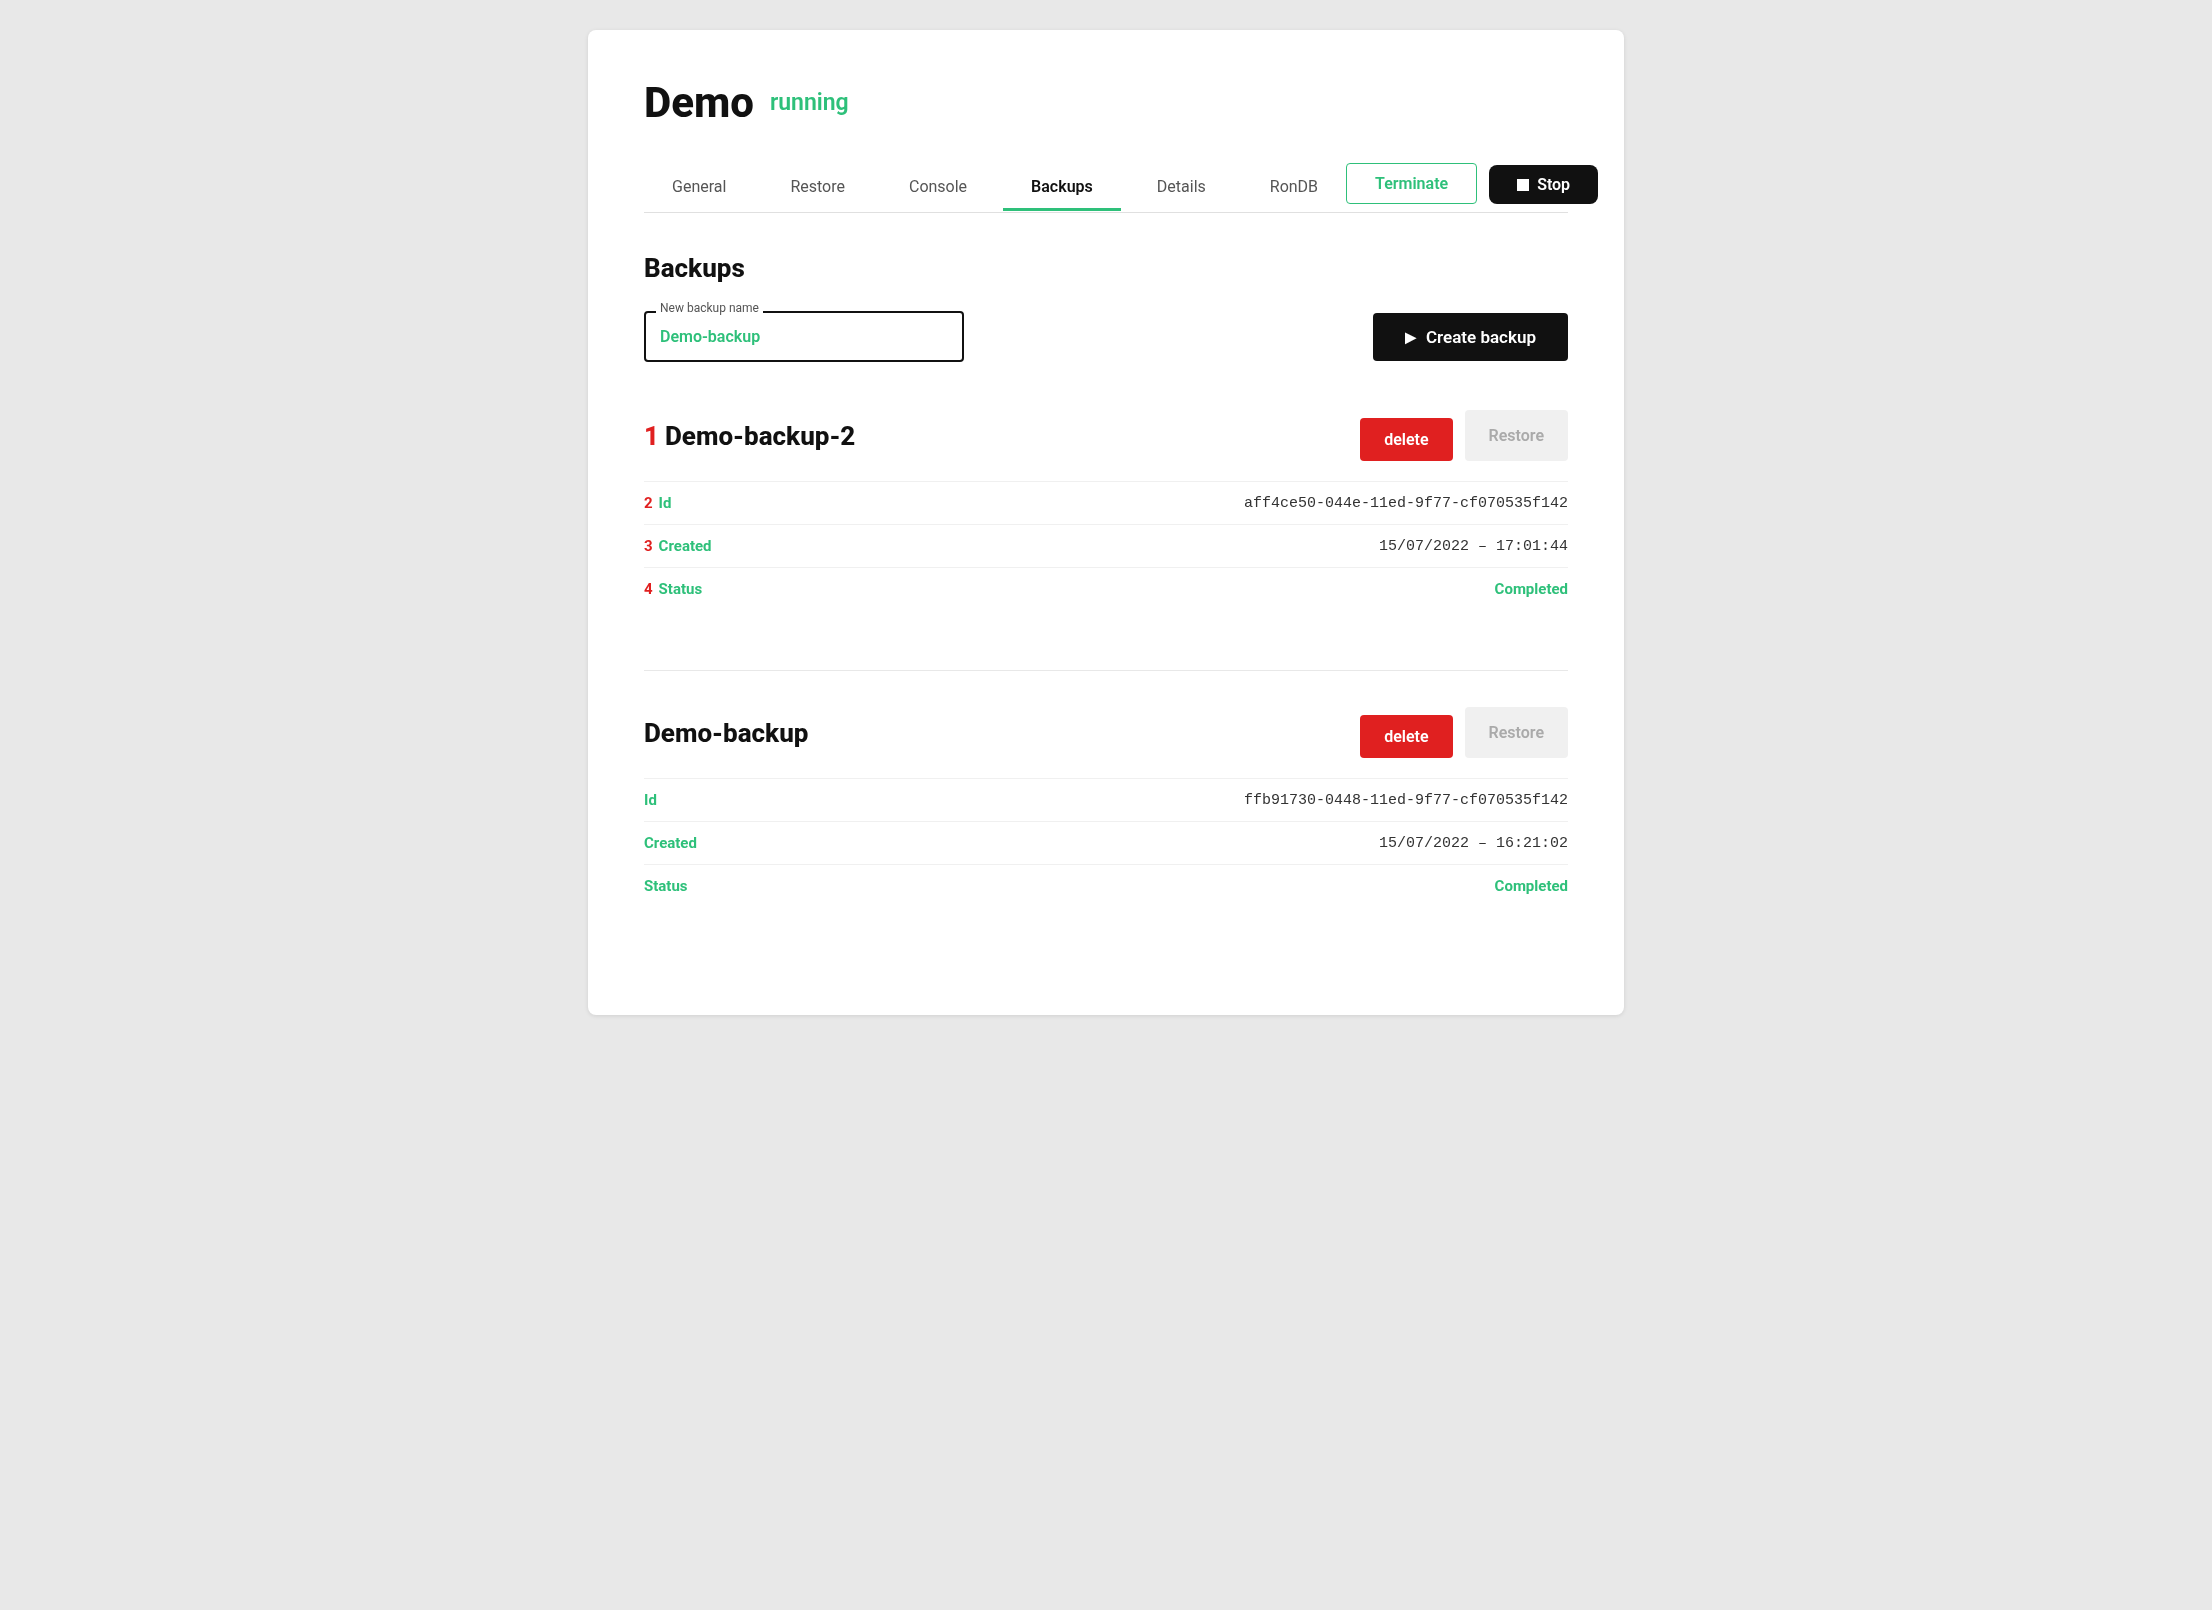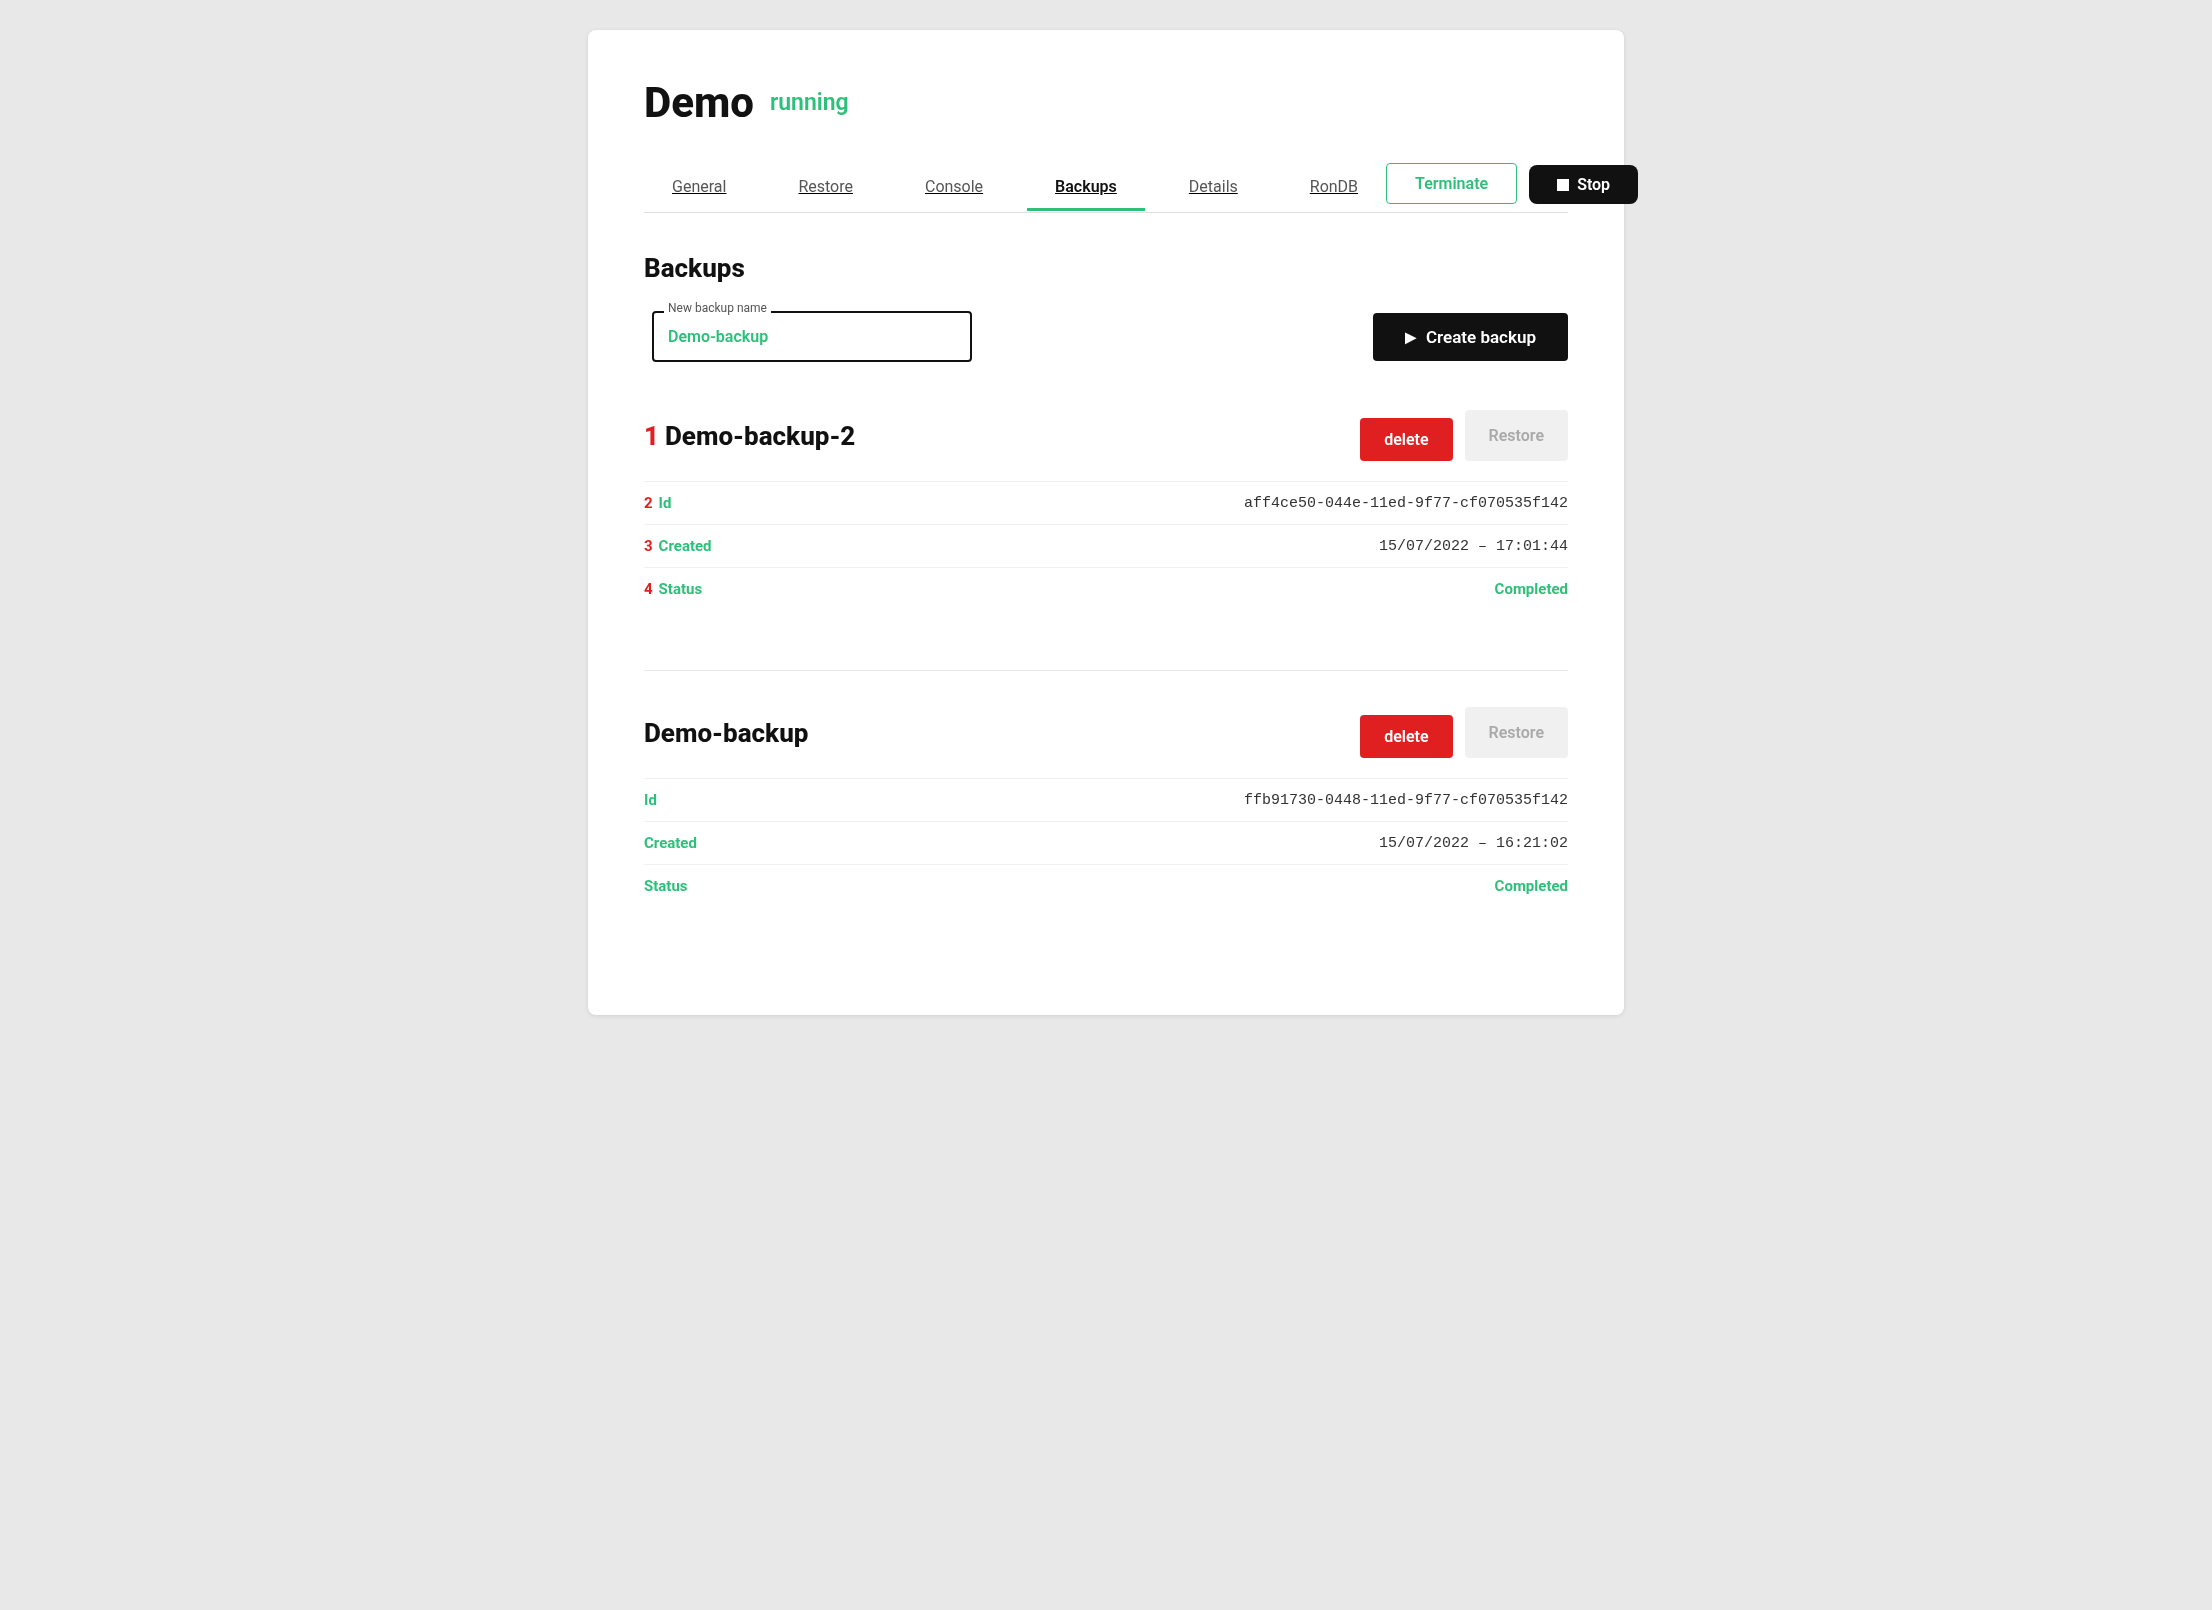--- a/index.html
+++ b/index.html
@@ -41,22 +41,21 @@
     .nav-row {
       display: flex;
       align-items: center;
       border-bottom: 1px solid #e0e0e0;
       margin-bottom: 40px;
       gap: 0;
     }
     .nav-tabs {
       display: flex;
       flex: 1;
-      gap: 16px;
-      text-decoration: underline;
+      gap: 8px;
     }
     .nav-tab {
       padding: 12px 28px;
       font-size: 16px;
       color: #555;
       cursor: pointer;
       border-bottom: 3px solid transparent;
       margin-bottom: -1px;
       background: none;
       border-top: none;
@@ -117,21 +116,20 @@
     
     .backup-create-row {
       display: flex;
       align-items: center;
       justify-content: space-between;
       margin-bottom: 48px;
     }
     .input-wrapper {
       position: relative;
       width: 320px;
-      margin-left: 8px;
     }
     .input-label {
       position: absolute;
       top: -10px;
       left: 12px;
       background: #fff;
       font-size: 12px;
       color: #555;
       padding: 0 4px;
     }

